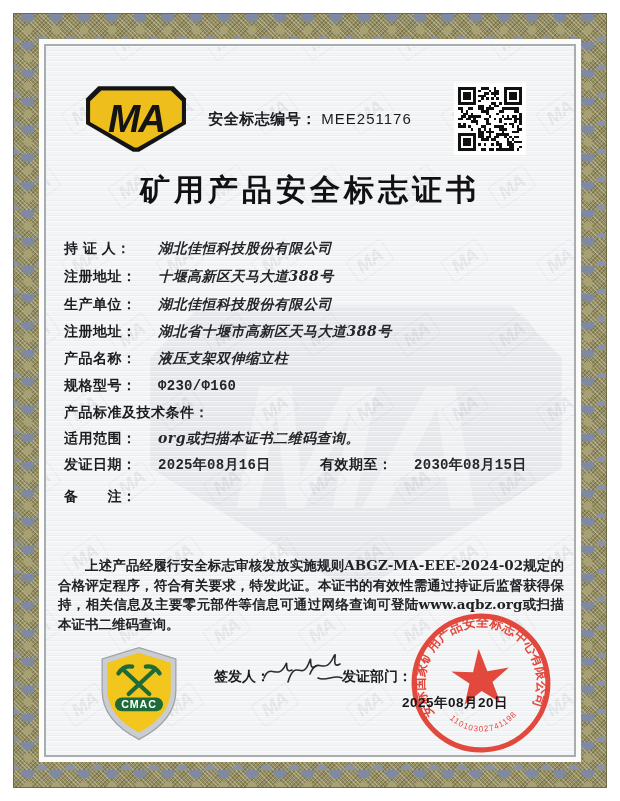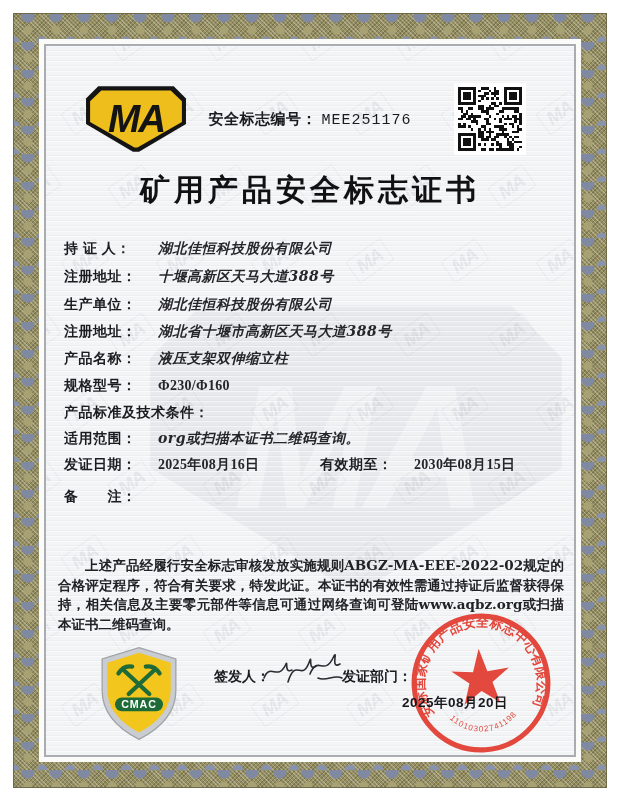--- a/index.html
+++ b/index.html
@@ -43,36 +43,36 @@
   }
   .wm-big{position:absolute;left:100px;top:255px;width:420px;height:290px;}
   
   .content{position:absolute;inset:0;}
   .ma-badge{position:absolute;left:85px;top:84px;width:102px;height:70px;}
   .certno{
     position:absolute;left:0;top:110px;width:620px;text-align:center;
     font-size:15px;color:#1b1b1f;letter-spacing:.5px;
   }
   .certno .lab{font-weight:700;font-family:"Liberation Sans",sans-serif;}
-  .certno .num{font-family:Liberation Mono, monospace;font-weight:400;letter-spacing:1px;}
+  .certno .num{font-family:Liberation Sans, sans-serif;font-weight:400;letter-spacing:1px;}
   .qr{position:absolute;left:454px;top:83px;width:72px;height:72px;background:#fff;padding:4px;box-sizing:border-box;}
   .title{
     position:absolute;left:0;top:170px;width:620px;text-align:center;
     font-family:"Liberation Serif",serif;font-weight:900;font-size:30px;
     color:#111114;letter-spacing:4px;
   }
   .row{position:absolute;left:64px;right:48px;display:flex;align-items:baseline;}
   .lbl{
     flex:none;width:94px;font-weight:700;font-size:14px;color:#1c1c20;
     white-space:pre;letter-spacing:.5px;
   }
   .lbl-wide{width:188px;}
   .val{font-size:14px;color:#26262a;}
   .v-kai{font-family:"DejaVu Serif",serif;font-style:italic;font-weight:700;letter-spacing:.5px;}
-  .v-sans{font-family:Liberation Serif, serif;font-weight:700;letter-spacing:.3px;}
+  .v-sans{font-family:Liberation Mono, monospace;font-weight:700;letter-spacing:.3px;}
   .pair2{position:absolute;left:256px;display:flex;align-items:baseline;}
   .statement{
     position:absolute;left:58px;right:56px;top:556px;
     font-family:"DejaVu Serif",serif;font-weight:700;font-size:13.5px;
     line-height:1.45;color:#222226;text-align:justify;text-indent:2em;
   }
   .cmac{position:absolute;left:96px;top:646px;width:86px;height:96px;}
   .sign-label{position:absolute;left:214px;top:668px;font-weight:700;font-size:14px;color:#1c1c20;}
   .dept-label{position:absolute;left:342px;top:668px;font-weight:700;font-size:14px;color:#1c1c20;}
   .signature{position:absolute;left:258px;top:648px;width:88px;height:48px;}
@@ -414,21 +414,21 @@
       <span class="lbl">有效期至：</span>
       <span class="val v-sans">2030年08月15日</span>
     </span>
   </div>
 
   <div class="row" style="top:488px">
     <span class="lbl">备　　注：</span>
     <span class="val v-kai"></span>
   </div>
 
-  <div class="statement">上述产品经履行安全标志审核发放实施规则ABGZ-MA-EEE-2022-02规定的合格评定程序，符合有关要求，特发此证。本证书的有效性需通过持证后监督获得保持，相关信息及主要零元部件等信息可通过网络查询可登陆www.aqbz.org或扫描本证书二维码查询。</div>
+  <div class="statement">上述产品经履行安全标志审核发放实施规则ABGZ-MA-EEE-2024-02规定的合格评定程序，符合有关要求，特发此证。本证书的有效性需通过持证后监督获得保持，相关信息及主要零元部件等信息可通过网络查询可登陆www.aqbz.org或扫描本证书二维码查询。</div>
 
   <svg class="cmac" viewBox="0 0 100 112">
     <path d="M50 2 L93 15 V52 Q93 87 50 109 Q7 87 7 52 V15 Z" fill="#c9ccd0" stroke="#9fa3a8" stroke-width="1.5"></path>
     <path d="M50 8 L87 19.5 V51 Q87 81 50 101 Q13 81 13 51 V19.5 Z" fill="#f3c61d"></path>
     <g stroke="#1e6b38" stroke-width="5" stroke-linecap="round" fill="none">
       <path d="M32 28 L62 56"></path>
       <path d="M68 28 L38 56"></path>
       <path d="M26 32 Q32 22 42 24"></path>
       <path d="M74 32 Q68 22 58 24"></path>
     </g>

